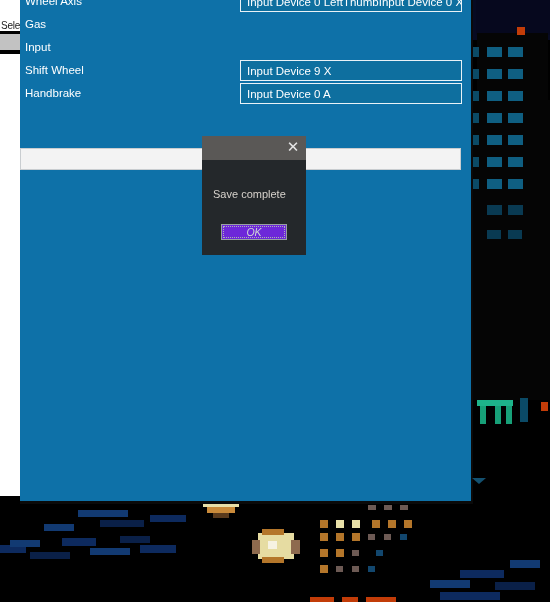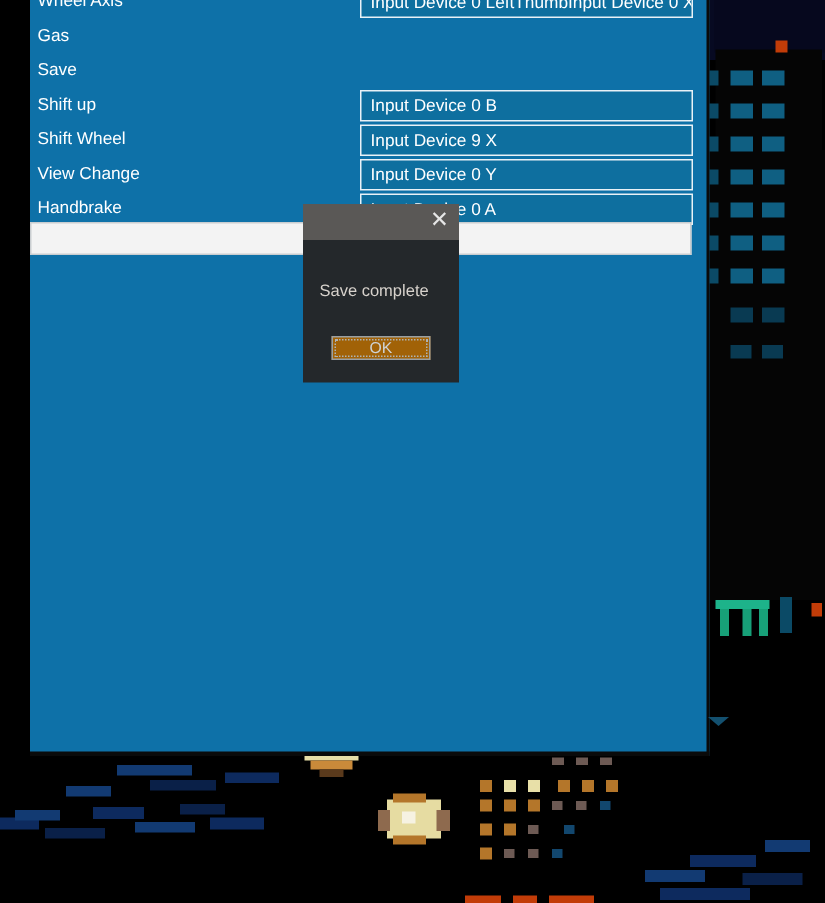--- a/index.html
+++ b/index.html
@@ -207,29 +207,30 @@
     font-size: 11px;
     color: #d7d2cc;
     white-space: nowrap;
   }
   .modal-ok {
     position: absolute;
     left: 19px;
     top: 64px;
     width: 66px;
     height: 16px;
-    background: #a16207;
+    background: #6d28d9;
     border: 1px solid #9aa0a3;
     color: #cfd4d7;
     font-size: 10.5px;
     line-height: 14px;
     text-align: center;
     cursor: pointer;
     padding: 0;
     font-family: "Liberation Sans", sans-serif;
+    font-style: italic;
   }
   .modal-ok .focus-ring {
     display: block;
     position: absolute;
     left: 1px; top: 1px;
     right: 1px; bottom: 1px;
     border: 1px dotted #aeb3b6;
   }
   .modal-ok span.lbl {
     position: relative;
@@ -346,52 +347,50 @@
 
     <div class="spr" style="left:368px;top:505px;width:8px;height:5px;background:#6d5a54;"></div>
     <div class="spr" style="left:384px;top:505px;width:8px;height:5px;background:#6d5a54;"></div>
     <div class="spr" style="left:400px;top:505px;width:8px;height:5px;background:#6d5a54;"></div>
 
     <div class="spr" style="left:310px;top:597px;width:24px;height:5px;background:#c23c08;"></div>
     <div class="spr" style="left:342px;top:597px;width:16px;height:5px;background:#c23c08;"></div>
     <div class="spr" style="left:366px;top:597px;width:30px;height:5px;background:#c23c08;"></div>
   </div>
 
+  <div class="left-strip">
+    <div class="strip-label">Sele</div>
+    <div class="strip-black1"></div>
+    <div class="strip-gray"></div>
+    <div class="strip-black2"></div>
+  </div>
 
   <div class="app-window">
 
     <div class="bind-list">
 
       <div class="bind-row" style="top:0px;">
         <div class="bind-label">Wheel Axis</div>
         <div class="bind-value">Input Device 0 LeftThumbInput Device 0 X-</div>
       </div>
 
       <div class="bind-row">
         <div class="bind-label">Gas</div>
       </div>
 
       <div class="bind-row">
-        <div class="bind-label">Save</div>
+        <div class="bind-label">Input</div>
       </div>
 
-      <div class="bind-row">
-        <div class="bind-label">Shift up</div>
-        <div class="bind-value">Input Device 0 B</div>
-      </div>
 
       <div class="bind-row">
         <div class="bind-label">Shift Wheel</div>
         <div class="bind-value">Input Device 9 X</div>
       </div>
 
-      <div class="bind-row">
-        <div class="bind-label">View Change</div>
-        <div class="bind-value">Input Device 0 Y</div>
-      </div>
 
       <div class="bind-row">
         <div class="bind-label">Handbrake</div>
         <div class="bind-value">Input Device 0 A</div>
       </div>
 
     </div>
 
     <div class="wide-field"></div>
 

